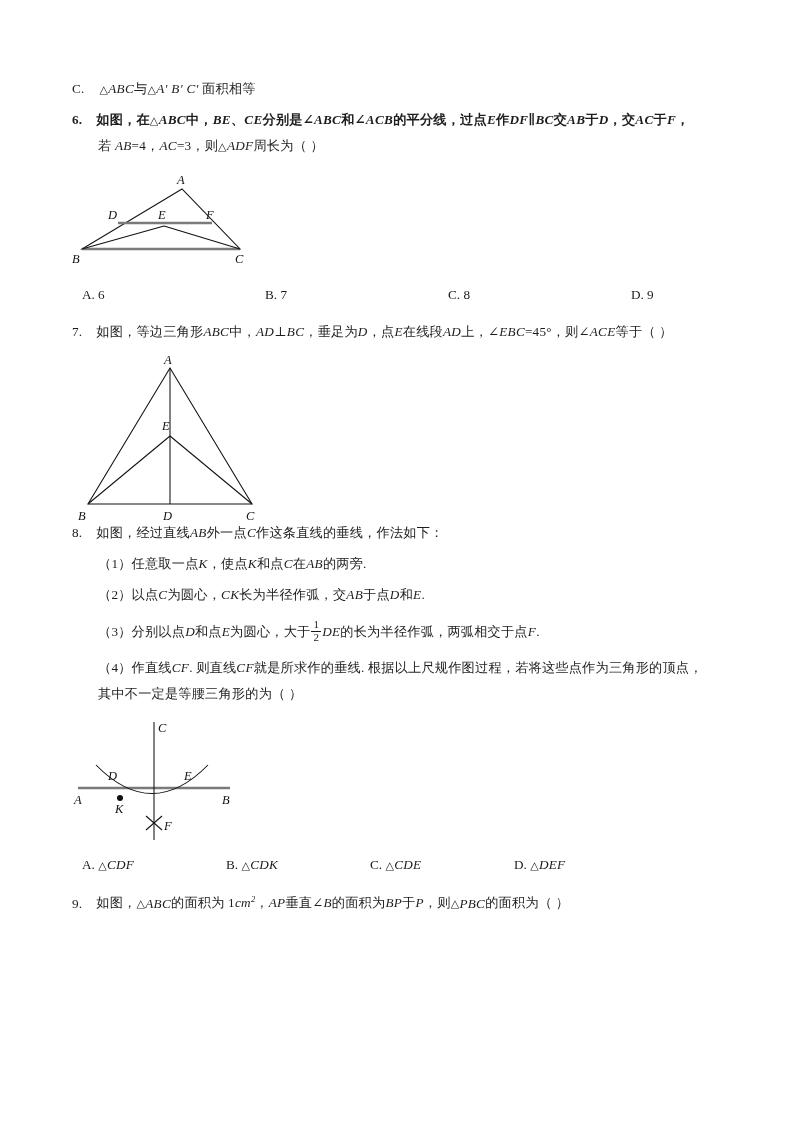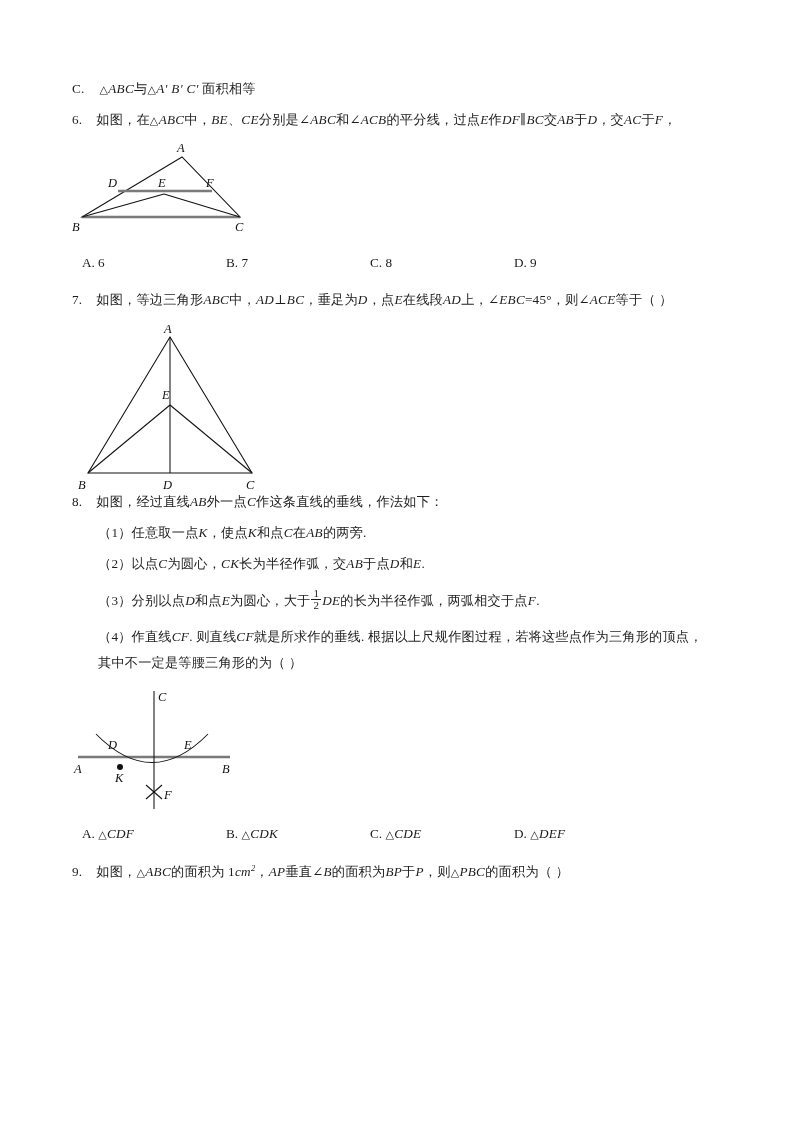--- a/index.html
+++ b/index.html
@@ -124,26 +124,30 @@
 <div class="page">
  <div class="content">
 
   <div class="line row">
     <span>C.</span>
     <span style="display:inline-block;width:8px"></span>
     <span class="mi tri"><span>ABC</span></span><span>与</span><span class="mi tri"><span>A' B' C'</span></span> <span>面积相等</span>
   </div>
 
 
-  <div class="line row-tight qline" style="">
+  <div class="line row-tight qline" style="font-weight:bold;">
     <span class="qnum">6.</span>
     <span style="display:inline-block;width:7px"></span>
     <span>如图，在</span><span class="mi tri"><span>ABC</span></span><span>中，</span><span class="mi">BE</span><span>、</span><span class="mi">CE</span><span>分别是∠</span><span class="mi">ABC</span><span>和∠</span><span class="mi">ACB</span><span>的平分线，过点</span><span class="mi">E</span><span>作</span><span class="mi">DF</span><span>∥</span><span class="mi">BC</span><span>交</span><span class="mi">AB</span><span>于</span><span class="mi">D</span><span>，交</span><span class="mi">AC</span><span>于</span><span class="mi">F</span><span>，</span>
   </div>
 
+  <div class="line row indent1">
+    <span>若</span>
+    <span class="mi">AB</span><span>=4，</span><span class="mi">AC</span><span>=3，则</span><span class="mi tri"><span>ADF</span></span><span>周长为（        ）</span>
+  </div>
 
   <div class="fig" style="height:96px;margin-bottom:6px;">
     <svg width="240" height="96" viewBox="0 0 240 96">
 
       <path class="stroke" d="M 110 18 L 10 78 L 168 78 Z"></path>
 
       <line class="stroke-thick" x1="46" y1="52" x2="140" y2="52"></line>
 
       <line class="stroke-thick" x1="10" y1="78" x2="168" y2="78"></line>
 
@@ -152,21 +156,21 @@
       <line class="stroke" x1="168" y1="78" x2="92" y2="55"></line>
       <text class="lbl" x="105" y="13">A</text>
       <text class="lbl" x="36" y="48">D</text>
       <text class="lbl" x="86" y="48">E</text>
       <text class="lbl" x="134" y="48">F</text>
       <text class="lbl" x="0" y="92">B</text>
       <text class="lbl" x="163" y="92">C</text>
     </svg>
   </div>
 
-  <div class="opts row" style="margin-top:20px;">
+  <div class="opts row" style="margin-top:20px;gap:39px;">
     <span class="opt">A. 6</span>
     <span class="opt">B. 7</span>
     <span class="opt">C. 8</span>
     <span class="opt">D. 9</span>
   </div>
 
   <div class="line row qline" style="margin-top:22px;">
     <span class="qnum">7.</span>
     <span style="display:inline-block;width:7px"></span>
     <span>如图，等边三角形</span><span class="mi">ABC</span><span>中，</span><span class="mi">AD</span><span>⊥</span><span class="mi">BC</span><span>，垂足为</span><span class="mi">D</span><span>，点</span><span class="mi">E</span><span>在线段</span><span class="mi">AD</span><span>上，∠</span><span class="mi">EBC</span><span>=45°，则∠</span><span class="mi">ACE</span><span>等于（        ）</span>

